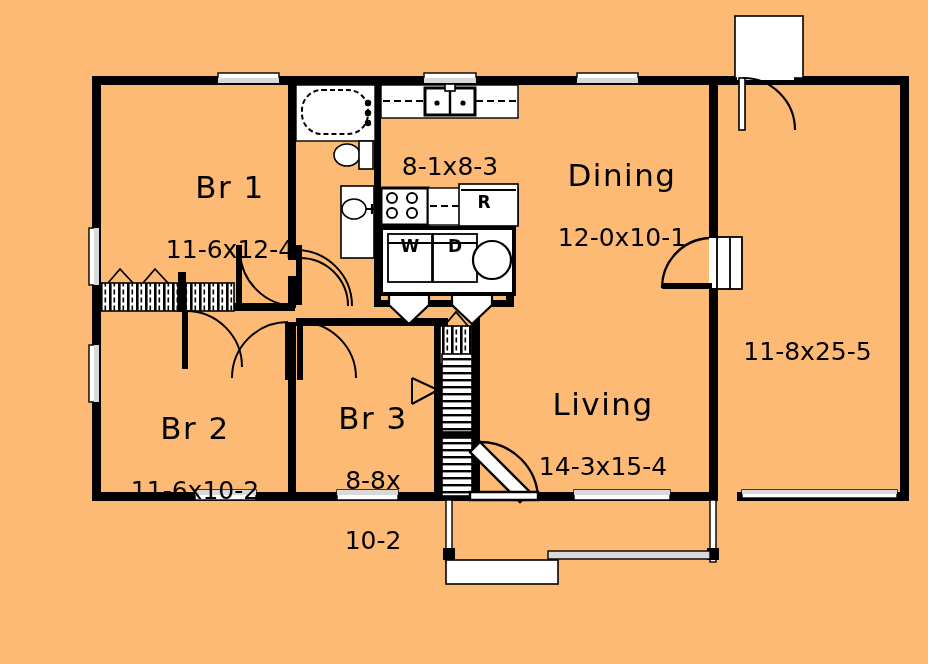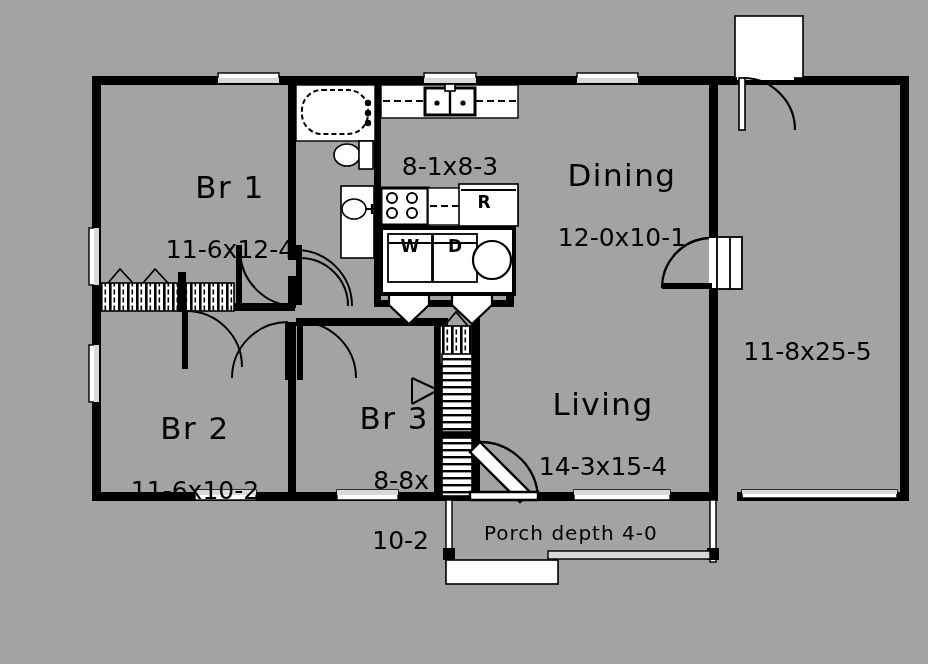--- a/index.html
+++ b/index.html
@@ -8,21 +8,21 @@
     padding: 0;
     background: #ffffff;
   }
   body {
     font-family: "Liberation Sans", sans-serif;
   }
   #plan-root {
     position: relative;
     width: 928px;
     height: 664px;
-    background: #a3a3a3;
+    background: #fdba74;
     overflow: hidden;
   }
   #plan-svg {
     position: absolute;
     left: 0;
     top: 0;
     width: 928px;
     height: 664px;
     display: block;
   }
@@ -316,21 +316,21 @@
   <div class="room-label" style="left:120px; top:137px; width:220px;">
     <span class="room-name">Br 1</span>
     <span class="room-dims">11-6x12-4</span>
   </div>
 
   <div class="room-label" style="left:85px; top:378px; width:220px;">
     <span class="room-name">Br 2</span>
     <span class="room-dims">11-6x10-2</span>
   </div>
 
-  <div class="room-label" style="left:299px; top:368px; width:130px; text-align:right;">
+  <div class="room-label" style="left:308px; top:368px; width:130px; text-align:center;">
     <span class="room-name">Br 3</span>
     <span class="room-dims">8-8x</span>
     <span class="room-dims">10-2</span>
   </div>
 
   <div class="room-label" style="left:360px; top:120px; width:180px;">
     <span class="room-dims">8-1x8-3</span>
   </div>
 
   <div class="room-label" style="left:512px; top:125px; width:220px;text-align:center;">
@@ -340,19 +340,18 @@
 
   <div class="room-label" style="left:493px; top:354px; width:220px;text-align:center;">
     <span class="room-name">Living</span>
     <span class="room-dims">14-3x15-4</span>
   </div>
 
   <div class="room-label" style="left:700px; top:305px; width:215px;">
     <span class="room-dims">11-8x25-5</span>
   </div>
 
-  <div class="note-label" style="left:484px; top:521px;">Porch depth 4-0</div>
 
   <div class="fix-label" style="left:395px; top:236px; width:30px;">W</div>
   <div class="fix-label" style="left:440px; top:236px; width:30px;">D</div>
   <div class="fix-label" style="left:472px; top:192px; width:24px;">R</div>
 
 </div>
 
 </body></html>

